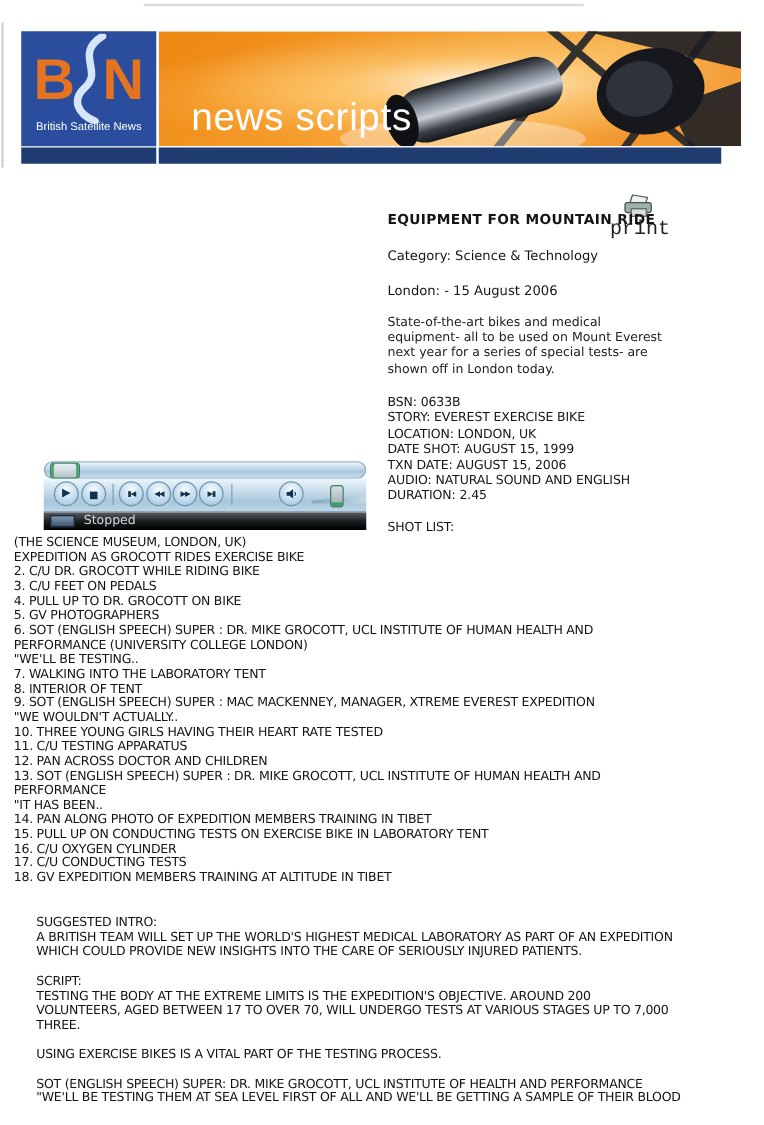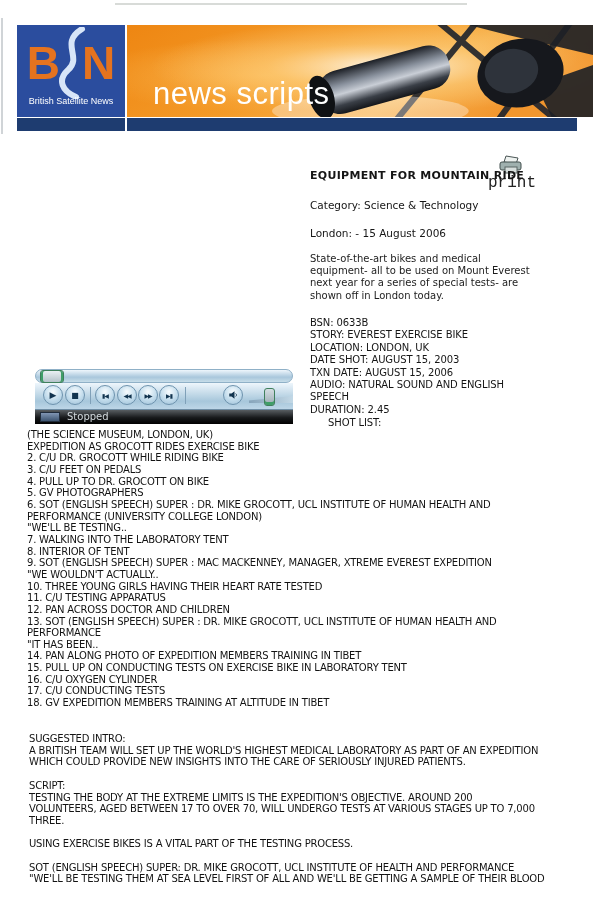--- a/index.html
+++ b/index.html
@@ -29,21 +29,21 @@
   .print-btn{position:absolute;left:488px;top:155px;width:46px;text-align:center;cursor:pointer;}
   .print-btn svg{display:block;margin:0 auto;}
   .print-label{font-size:16px;color:#222;display:block;margin-top:0px;font-family:Liberation Mono, monospace;}
   .headline{position:absolute;left:310px;top:169px;font-size:11px;font-weight:bold;letter-spacing:.3px;white-space:nowrap;margin:0;}
   .category{position:absolute;left:310px;top:199px;font-size:10.5px;font-weight:normal;white-space:nowrap;}
   .dateline{position:absolute;left:310px;top:227px;font-size:10.5px;white-space:nowrap;}
   .summary{position:absolute;left:310px;top:253px;font-size:10px;line-height:12.2px;color:#1c1c1c;}
   .summary .line{white-space:nowrap;}
   .meta{position:absolute;left:310px;top:317px;font-size:10px;line-height:12.4px;letter-spacing:-0.1px;}
   .meta .line{white-space:nowrap;}
-  .shot-list-label{position:absolute;left:328px;top:417px;font-size:10px;letter-spacing:-0.1px;}
+  .shot-list-label{position:absolute;left:310px;top:417px;font-size:10px;letter-spacing:-0.1px;}
 
   
   .player{position:absolute;left:35px;top:368px;width:258px;height:56px;}
   .seek-row{position:relative;height:15px;}
   .seek-track{position:absolute;left:0;right:0;top:1px;height:12px;border-radius:7px;
               background:linear-gradient(180deg,#eef6fc,#a9c7dc 60%,#c7dde9);border:1px solid #8fb0c7;}
   .seek-thumb{position:absolute;left:5px;top:2px;width:22px;height:11px;border-radius:3px;
               background:linear-gradient(180deg,#eaf0f3,#b5c3ca);border:1px solid #3f7f5c;
               box-shadow:inset 2px 0 0 #3f9e68, inset -2px 0 0 #3f9e68;}
   .controls-row{position:relative;height:26px;border-bottom:1px solid #6d8ca3;
@@ -61,21 +61,21 @@
   .vol-thumb{position:absolute;left:229px;top:5px;width:9px;height:16px;border-radius:3px;
              background:linear-gradient(180deg,#d4dde2,#9aabb3);border:1px solid #3f7f5c;
              box-shadow:inset 0 -3px 0 #3f9e68;cursor:pointer;}
   .status-row{position:relative;height:14px;background:linear-gradient(180deg,#585d61,#17191b 55%,#000000);}
   .status-chip{position:absolute;left:5px;top:2px;width:20px;height:10px;
                background:linear-gradient(180deg,#8096b4,#3d5470);border:1px solid #202c3c;box-sizing:border-box;}
   .status-text{position:absolute;left:32px;top:1px;color:#d2d9dd;font-size:10px;}
 
   
   .shot-lines{position:absolute;left:11px;top:429px;font-size:10px;line-height:11.65px;
-              letter-spacing:-0.2px;color:#131313;margin-left:16px;}
+              letter-spacing:-0.2px;color:#131313;}
   .lower-lines{position:absolute;left:29px;top:733px;font-size:10px;line-height:11.7px;
                letter-spacing:-0.2px;color:#131313;}
   .shot-lines .line,.lower-lines .line{white-space:nowrap;}
 </style>
 </head>
 <body>
 
 <div class="page">
   <div class="scan-top"></div>
   <div class="scan-left"></div>
@@ -160,24 +160,23 @@
   <div class="summary">
       <div class="line">State-of-the-art bikes and medical</div>
       <div class="line">equipment- all to be used on Mount Everest</div>
       <div class="line">next year for a series of special tests- are</div>
       <div class="line">shown off in London today.</div>
     </div>
   <div class="meta">
       <div class="line">BSN: 0633B</div>
       <div class="line">STORY: EVEREST EXERCISE BIKE</div>
       <div class="line">LOCATION: LONDON, UK</div>
-      <div class="line">DATE SHOT: AUGUST 15, 2003</div>
+      <div class="line">DATE SHOT: AUGUST 15, 1999</div>
       <div class="line">TXN DATE: AUGUST 15, 2006</div>
       <div class="line">AUDIO: NATURAL SOUND AND ENGLISH</div>
-      <div class="line">SPEECH</div>
       <div class="line">DURATION: 2.45</div>
     </div>
   <div class="shot-list-label">SHOT LIST:</div>
 
   <div class="player">
     <div class="seek-row">
       <div class="seek-track"></div>
       <div class="seek-thumb"></div>
     </div>
     <div class="controls-row">

